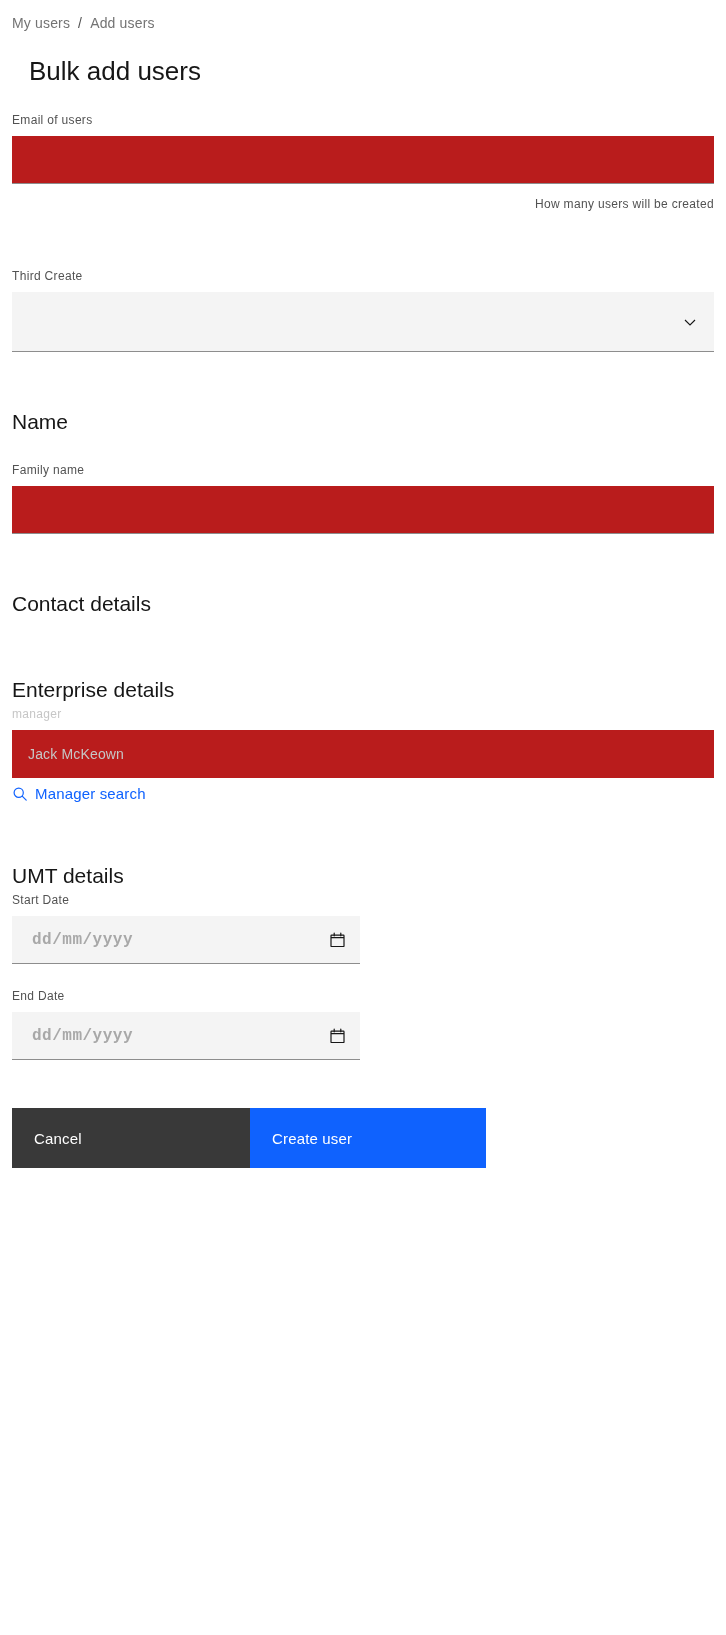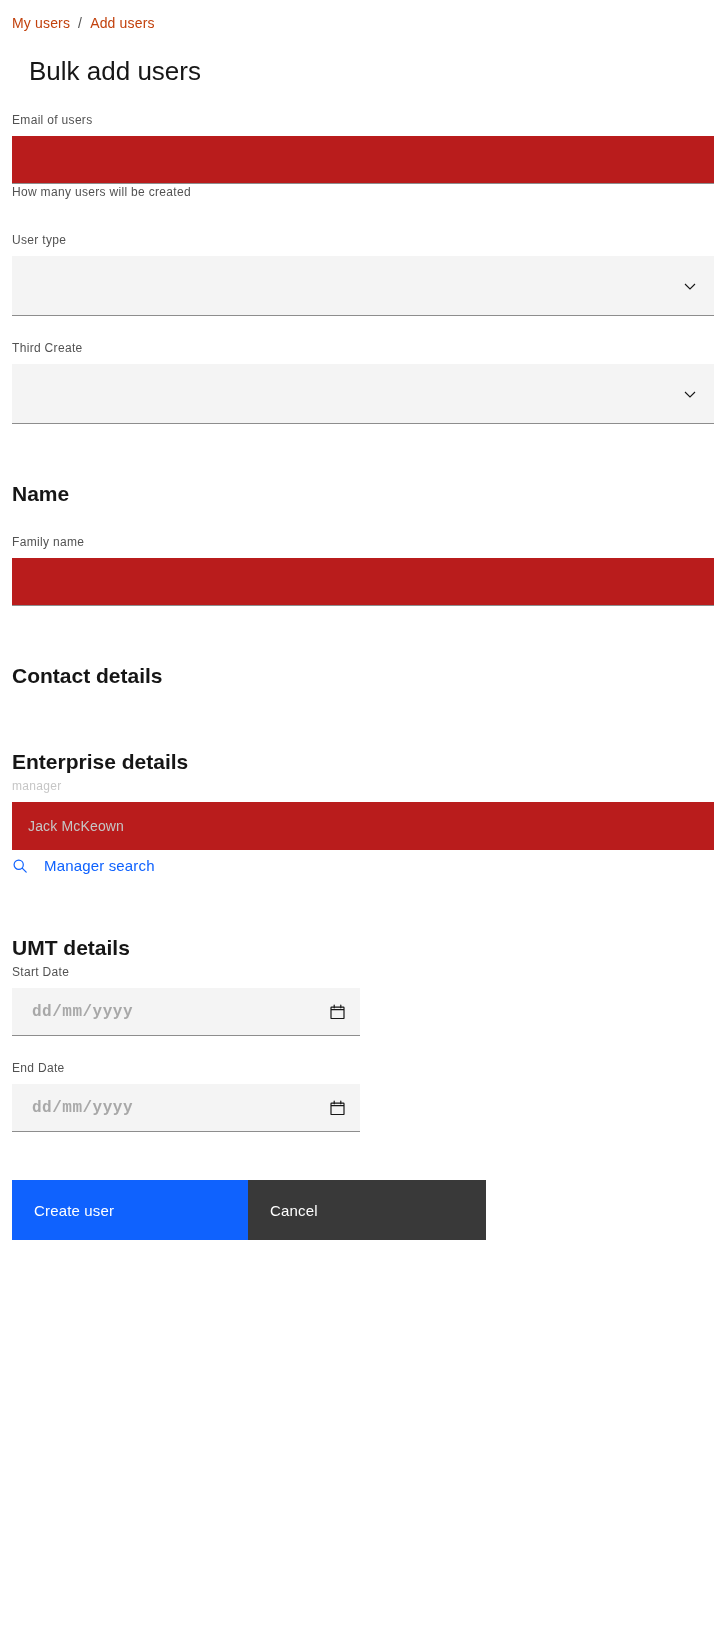--- a/index.html
+++ b/index.html
@@ -28,21 +28,21 @@
   
   .breadcrumb {
     display: flex;
     align-items: center;
     padding: 14px 0 0 12px;
     font-size: 14px;
     line-height: 18px;
     letter-spacing: 0.16px;
   }
   .breadcrumb a {
-    color: #c2410c;
+    color: #737373;
     text-decoration: none;
     cursor: pointer;
     text-align: center;
   }
   .breadcrumb .sep {
     color: #525252;
     margin: 0 8px;
     user-select: none;
   }
 
@@ -53,21 +53,21 @@
     line-height: 34px;
     font-weight: 400;
     letter-spacing: 0;
     color: #161616;
   }
 
   .section-title {
     margin: 0 0 2px 12px;
     font-size: 21px;
     line-height: 28px;
-    font-weight: 700;
+    font-weight: 400;
     color: #161616;
   }
 
   
   .field {
     padding: 0 12px;
   }
   .field-label {
     display: block;
     font-size: 12px;
@@ -99,21 +99,22 @@
     cursor: not-allowed;
   }
   .text-input.disabled::placeholder { color: #c6c6c6; }
 
   .helper-text {
     display: block;
     font-size: 12px;
     line-height: 16px;
     letter-spacing: 0.32px;
     color: #525252;
-    margin-top: 0;
+    margin-top: 12px;
+    text-align: right;
   }
 
   
   .select-wrap {
     position: relative;
     width: 100%;
   }
   .select-box {
     display: block;
     width: 100%;
@@ -138,21 +139,21 @@
     pointer-events: none;
     width: 16px;
     height: 16px;
     color: #161616;
   }
 
   
   .icon-link {
     display: inline-flex;
     align-items: center;
-    gap: 16px;
+    gap: 7px;
     margin: 6px 0 0 12px;
     color: #0f62fe;
     font-size: 15px;
     line-height: 20px;
     letter-spacing: 0.16px;
     text-decoration: none;
     cursor: pointer;
   }
   .icon-link svg { display: block; }
 
@@ -242,31 +243,20 @@
   
   <div class="field">
     <label class="field-label">Email of users</label>
     <input class="text-input" type="text" placeholder="" style="">
     <span class="helper-text">How many users will be created</span>
   </div>
 
   <div class="gap-md"></div>
 
   
-  <div class="field">
-    <label class="field-label">User type</label>
-    <div class="select-wrap">
-      <div class="select-box"></div>
-      <span class="chevron">
-        <svg viewBox="0 0 16 16" width="16" height="16" fill="none" stroke="currentColor" stroke-width="1.1">
-          <path d="M3 6 L8 11 L13 6"></path>
-        </svg>
-      </span>
-    </div>
-  </div>
 
   <div class="gap-sm"></div>
 
   
   <div class="field">
     <label class="field-label">Third Create</label>
     <div class="select-wrap">
       <div class="select-box"></div>
       <span class="chevron">
         <svg viewBox="0 0 16 16" width="16" height="16" fill="none" stroke="currentColor" stroke-width="1.1">
@@ -347,17 +337,17 @@
           <path d="M2 6.2 L15 6.2"></path>
         </svg>
       </span>
     </div>
   </div>
 
   <div class="gap-lg"></div>
 
   
   <div class="button-row">
+    <button class="btn btn-secondary">Cancel</button>
     <button class="btn btn-primary">Create user</button>
-    <button class="btn btn-secondary">Cancel</button>
   </div>
 
 </div>
 
 </body></html>

